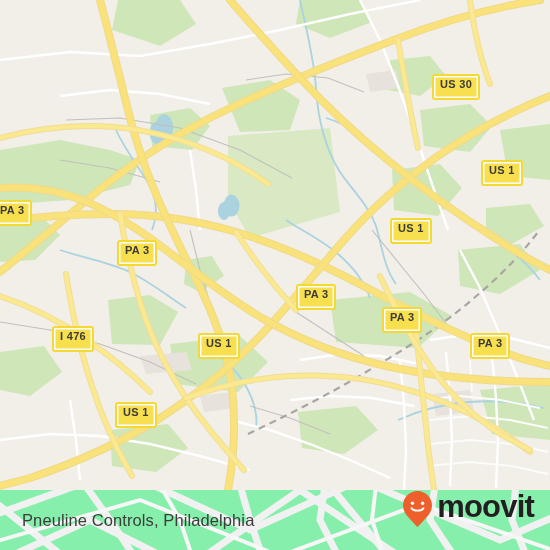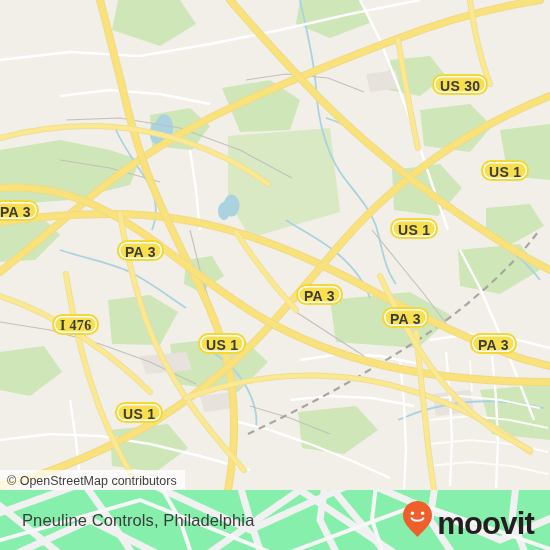--- a/index.html
+++ b/index.html
@@ -35,28 +35,28 @@
     top: 0;
     display: block;
   }
 
   
   .shield {
     position: absolute;
     background: #f7df4e;
     border: 2px solid #f4d935;
     box-shadow: 0 0 0 1.5px #ffffff inset;
-    border-radius: 10px;
+    border-radius: 3px;
     color: #3b3b3b;
     font-family: "Liberation Sans", sans-serif;
     font-weight: bold;
-    font-size: 14px;
+    font-size: 11px;
     line-height: 1;
     letter-spacing: 0.3px;
-    padding: 3px 6px 0 6px;
+    padding: 3px 6px 8px 6px;
     white-space: nowrap;
     text-align: center;
   }
 
   
   .attribution {
     position: absolute;
     left: 0;
     top: 470px;
     background: rgba(255, 255, 255, 0.72);
@@ -136,21 +136,21 @@
     font-size: 16.5px;
     letter-spacing: 0.1px;
     white-space: nowrap;
   }
   .brand {
     position: absolute;
     right: 16px;
     top: 0;
     height: 48px;
     display: flex;
-    align-items: flex-end;
+    align-items: flex-start;
     gap: 4px;
   }
   .brand-text {
     color: #231f20;
     font-family: "Liberation Sans", sans-serif;
     font-size: 31px;
     font-weight: bold;
     letter-spacing: -0.8px;
     line-height: 1;
     position: relative;
@@ -303,26 +303,25 @@
     </svg>
 
     <div class="shield" style="left:432px; top:74px;">US 30</div>
     <div class="shield" style="left:481px; top:160px;">US 1</div>
     <div class="shield" style="left:390px; top:218px;">US 1</div>
     <div class="shield" style="left:-8px; top:200px;">PA 3</div>
     <div class="shield" style="left:117px; top:240px;">PA 3</div>
     <div class="shield" style="left:296px; top:284px;">PA 3</div>
     <div class="shield" style="left:382px; top:307px;">PA 3</div>
     <div class="shield" style="left:470px; top:333px;">PA 3</div>
-    <div class="shield" style="left:52px; top:314px;font-family:Liberation Serif, serif;">I 476</div>
+    <div class="shield" style="left:52px; top:326px;">I 476</div>
     <div class="shield" style="left:198px; top:333px;">US 1</div>
     <div class="shield" style="left:115px; top:402px;">US 1</div>
 
 
-    <div class="attribution">© OpenStreetMap contributors</div>
   </div>
 
   <div class="footer">
     <svg class="footer-watermark" width="550" height="120" viewBox="0 0 550 120">
       <g fill="none" stroke="#f1f1f1" stroke-width="7">
         <path d="M-20 60 L120 10 L250 70 L360 20 L500 80 L570 50"></path>
         <path d="M-20 110 L90 60 L210 120"></path>
         <path d="M60 -10 L110 60 L150 120"></path>
         <path d="M230 -10 L250 60 L270 120"></path>
         <path d="M330 -10 L320 60 L350 120"></path>

